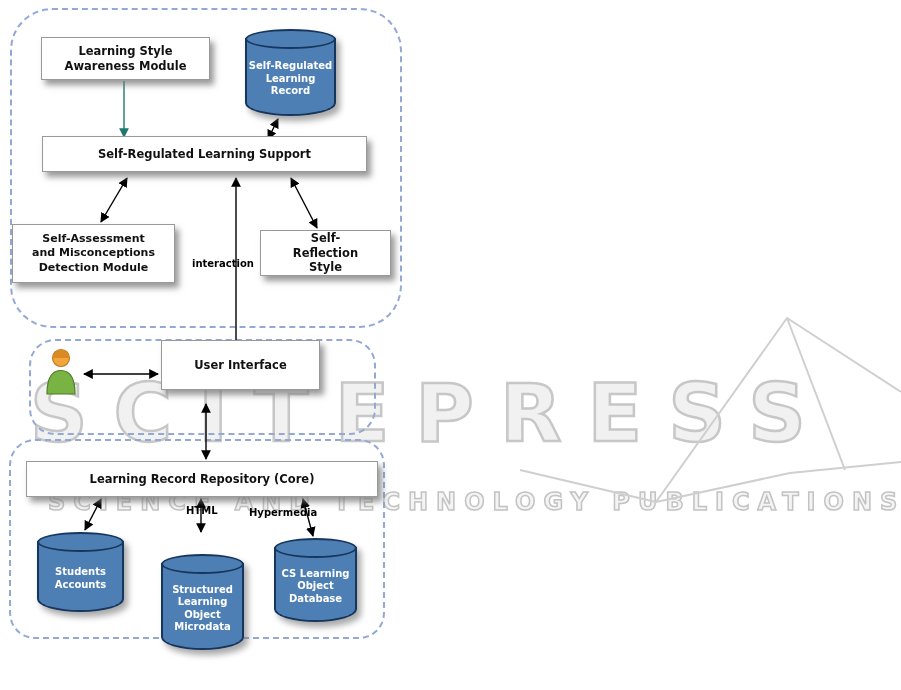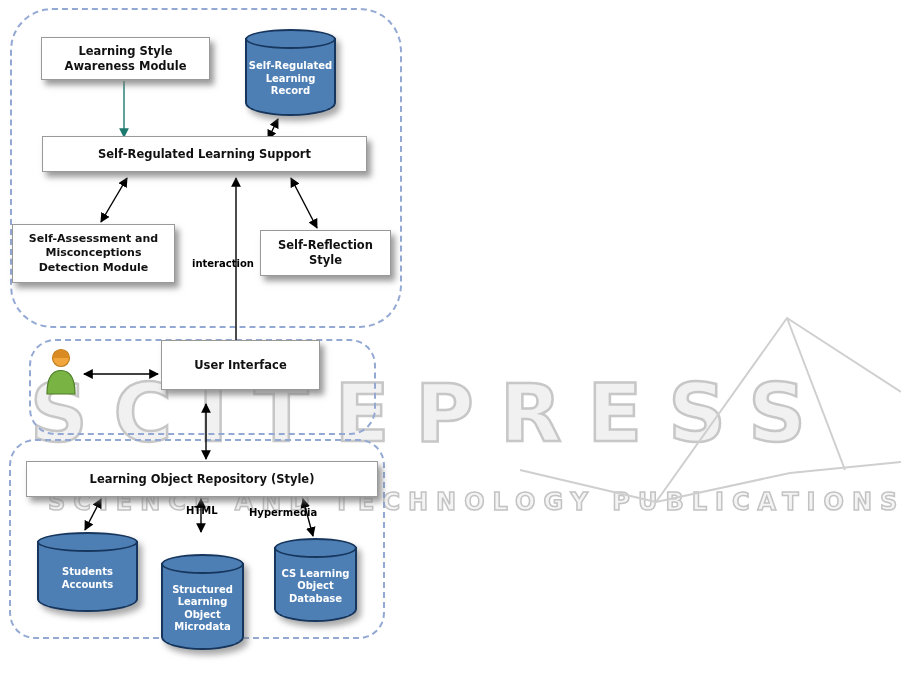--- a/index.html
+++ b/index.html
@@ -21,21 +21,21 @@
   }
   .wm-logo{position:absolute;left:0;top:0;}
   
   .group{position:absolute;border:2px dashed #93a9d4;z-index:1;background:transparent;}
   
   .node{
     position:absolute;background:#fff;border:1px solid #999;
     box-shadow:4px 5px 6px rgba(120,120,120,0.75);
     display:flex;align-items:center;justify-content:center;text-align:center;
     font-weight:bold;font-size:11.5px;line-height:1.3;z-index:3;
-    padding:2px 12px;box-sizing:border-box;
+    padding:2px 19px;box-sizing:border-box;
   }
   
   .cyl{position:absolute;z-index:3;filter:drop-shadow(4px 5px 3px rgba(110,110,110,0.6));}
   .cyl-body{
     position:absolute;left:0;right:0;top:9px;bottom:0;background:#4d7fb5;
     border:2px solid #17365d;border-top:none;
     border-radius:0 0 50% 50% / 0 0 13px 13px;box-sizing:border-box;
   }
   .cyl-lid{
     position:absolute;left:0;right:0;top:0;height:20px;background:#4d7fb5;
@@ -74,28 +74,28 @@
 
   <div class="group" style="left:10px;top:8px;width:388px;height:316px;border-radius:42px;"></div>
   <div class="group" style="left:29px;top:339px;width:343px;height:92px;border-radius:26px;"></div>
   <div class="group" style="left:9px;top:439px;width:372px;height:196px;border-radius:26px;"></div>
 
   <div class="node" style="left:41px;top:37px;width:169px;height:43px;">Learning Style Awareness Module</div>
   <div class="node" style="left:42px;top:136px;width:325px;height:36px;">Self-Regulated Learning Support</div>
   <div class="node" style="left:12px;top:224px;width:163px;height:59px;font-size:11px;">Self-Assessment and Misconceptions Detection Module</div>
   <div class="node" style="left:260px;top:230px;width:131px;height:46px;">Self-Reflection Style</div>
   <div class="node" style="left:161px;top:340px;width:159px;height:50px;">User Interface</div>
-  <div class="node" style="left:26px;top:461px;width:352px;height:36px;">Learning Object Repository (Style)</div>
+  <div class="node" style="left:26px;top:461px;width:352px;height:36px;">Learning Record Repository (Core)</div>
 
   <div class="cyl" style="left:245px;top:29px;width:91px;height:87px;">
     <div class="cyl-body"></div>
     <div class="cyl-lid"></div>
     <div class="cyl-label">Self-Regulated Learning Record</div>
   </div>
-  <div class="cyl" style="left:37px;top:532px;width:87px;height:80px;padding-left:14px;">
+  <div class="cyl" style="left:37px;top:532px;width:87px;height:80px;">
     <div class="cyl-body"></div>
     <div class="cyl-lid"></div>
     <div class="cyl-label">Students Accounts</div>
   </div>
   <div class="cyl" style="left:161px;top:554px;width:83px;height:96px;">
     <div class="cyl-body"></div>
     <div class="cyl-lid"></div>
     <div class="cyl-label">Structured Learning Object Microdata</div>
   </div>
   <div class="cyl" style="left:274px;top:538px;width:83px;height:84px;">

